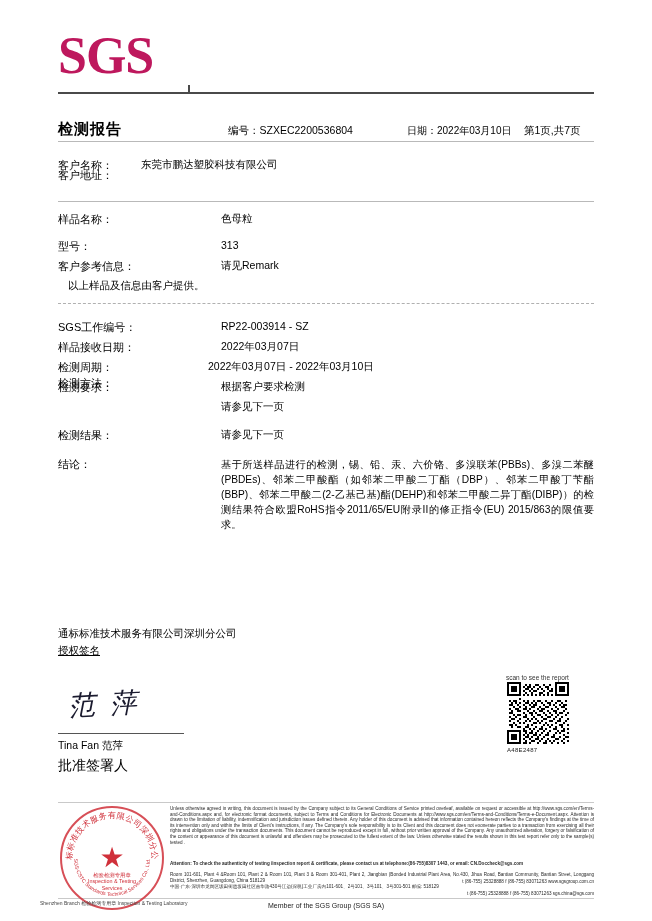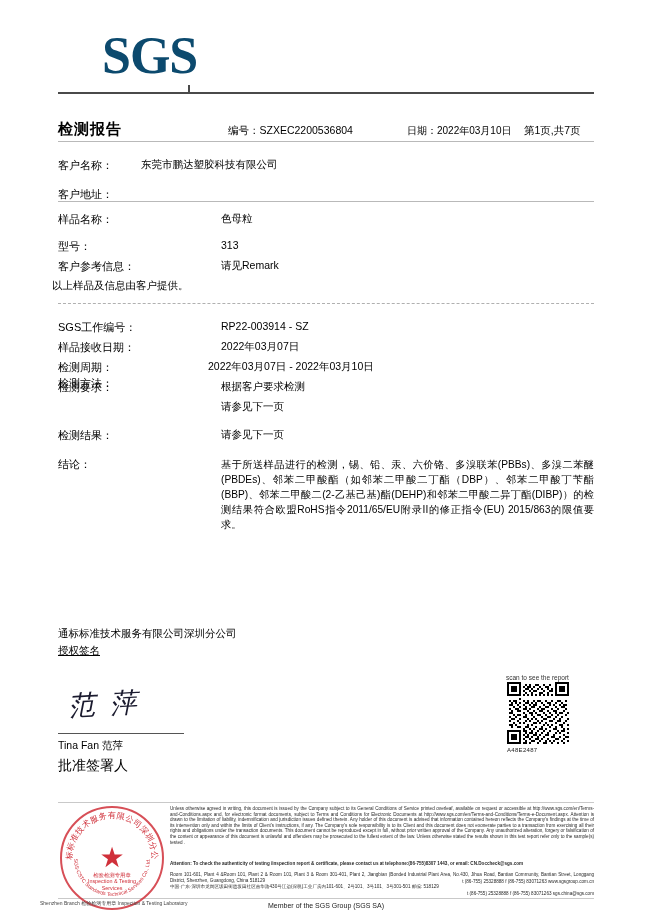--- a/index.html
+++ b/index.html
@@ -21,23 +21,22 @@
     background: #fff;
   }
   
   .logo {
     position: absolute;
     left: 58px; top: 30px;
     font-family: "Liberation Serif", serif;
     font-weight: bold;
     font-size: 52px;
     letter-spacing: -1px;
-    color: #0c4a6e;
+    color: #be185d;
     line-height: 1;
-    margin-left: 44px;
   }
   .logo-underline {
     position: absolute;
     left: 58px; top: 92px;
     width: 536px; height: 2px;
     background: #4a4a4a;
   }
   .logo-tick {
     position: absolute;
     left: 188px; top: 85px;
@@ -79,21 +78,21 @@
   .hr-dash {
     position: absolute;
     left: 58px;
     width: 536px;
     height: 0;
     border-top: 1px dashed #b0b0b0;
   }
   .lbl { position: absolute; left: 58px; font-size: 11px; }
   .val { position: absolute; font-size: 10.5px; }
 
-  .note { position: absolute; left: 52px; font-size: 10.5px; }
+  .note { position: absolute; left: 68px; font-size: 10.5px; }
 
   .concl-text {
     position: absolute;
     left: 221px;
     width: 373px;
     font-size: 10.2px;
     line-height: 15px;
     text-align: justify;
   }
 
@@ -238,21 +237,21 @@
   <div class="rep-date">
     <span>日期：</span><span>2022年03月10日</span>
   </div>
   <div class="rep-page">第1页,共7页</div>
 
   <div class="hr" style="top:141px"></div>
 
   <div class="lbl" style="top:158px">客户名称：</div>
   <div class="val" style="left:141px; top:158px">东莞市鹏达塑胶科技有限公司</div>
 
-  <div class="lbl" style="top:187px">客户地址：</div>
+  <div class="lbl" style="top:168px">客户地址：</div>
 
   <div class="hr" style="top:201px"></div>
 
   <div class="lbl" style="top:212px">样品名称：</div>
   <div class="val" style="left:221px; top:212px">色母粒</div>
 
   <div class="lbl" style="top:239px">型号：</div>
   <div class="val" style="left:221px; top:239px">313</div>
 
   <div class="lbl" style="top:259px">客户参考信息：</div>

